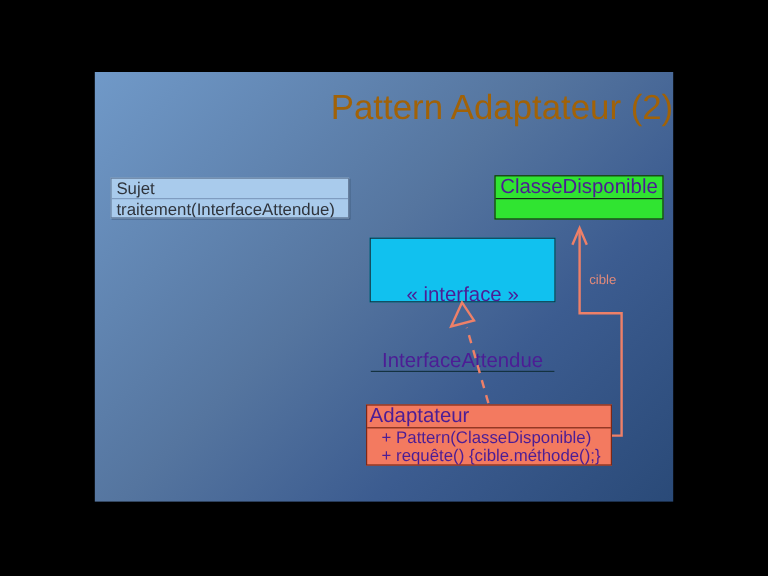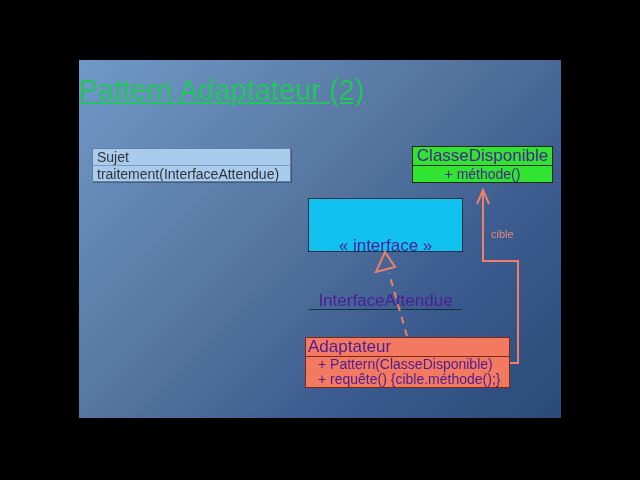--- a/index.html
+++ b/index.html
@@ -18,27 +18,26 @@
   .slide {
     position: absolute;
     left: 79px; top: 60px;
     width: 482px; height: 358px;
     background: linear-gradient(135deg, #7099c8 0%, #55759f 45%, #3c5c90 70%, #2a4a78 100%);
   }
   .slide-title {
     position: absolute;
     left: 79px; top: 74px;
     width: 482px;
-    text-align: left;
+    text-align: right;
     font-size: 29px;
     font-weight: 400;
-    color: #22c55e;
+    color: #a16207;
     letter-spacing: 0px;
     font-family: "Liberation Sans", sans-serif;
-    text-decoration: underline;
   }
   .uml-box {
     position: absolute;
     display: flex;
     flex-direction: column;
   }
   .row { display: flex; align-items: center; overflow: hidden; white-space: nowrap; }
   .row.center { justify-content: center; }
   .serif { font-family: Liberation Sans, sans-serif; color: #4c1d95; }
   .sans  { font-family: "Liberation Sans", sans-serif; }
@@ -142,21 +141,20 @@
 
   <div class="slide-title">Pattern Adaptateur (2)</div>
 
   <div class="uml-box sujet-box" style="background-color: rgb(169, 203, 236);">
     <div class="row sans">Sujet</div>
     <div class="row sans">traitement(InterfaceAttendue)</div>
   </div>
 
   <div class="uml-box green-box" style="background-color: rgb(48, 228, 49);">
     <div class="row center serif title-row">ClasseDisponible</div>
-    <div class="row center serif method-row">+ méthode()</div>
   </div>
 
   <div class="uml-box cyan-box" style="background-color: rgb(17, 193, 239);">
     <div class="title-section">
       <div class="line serif">« interface »</div>
       <div class="line serif">InterfaceAttendue</div>
     </div>
   </div>
 
   <div class="uml-box salmon-box" style="background-color: rgb(243, 122, 96);">

